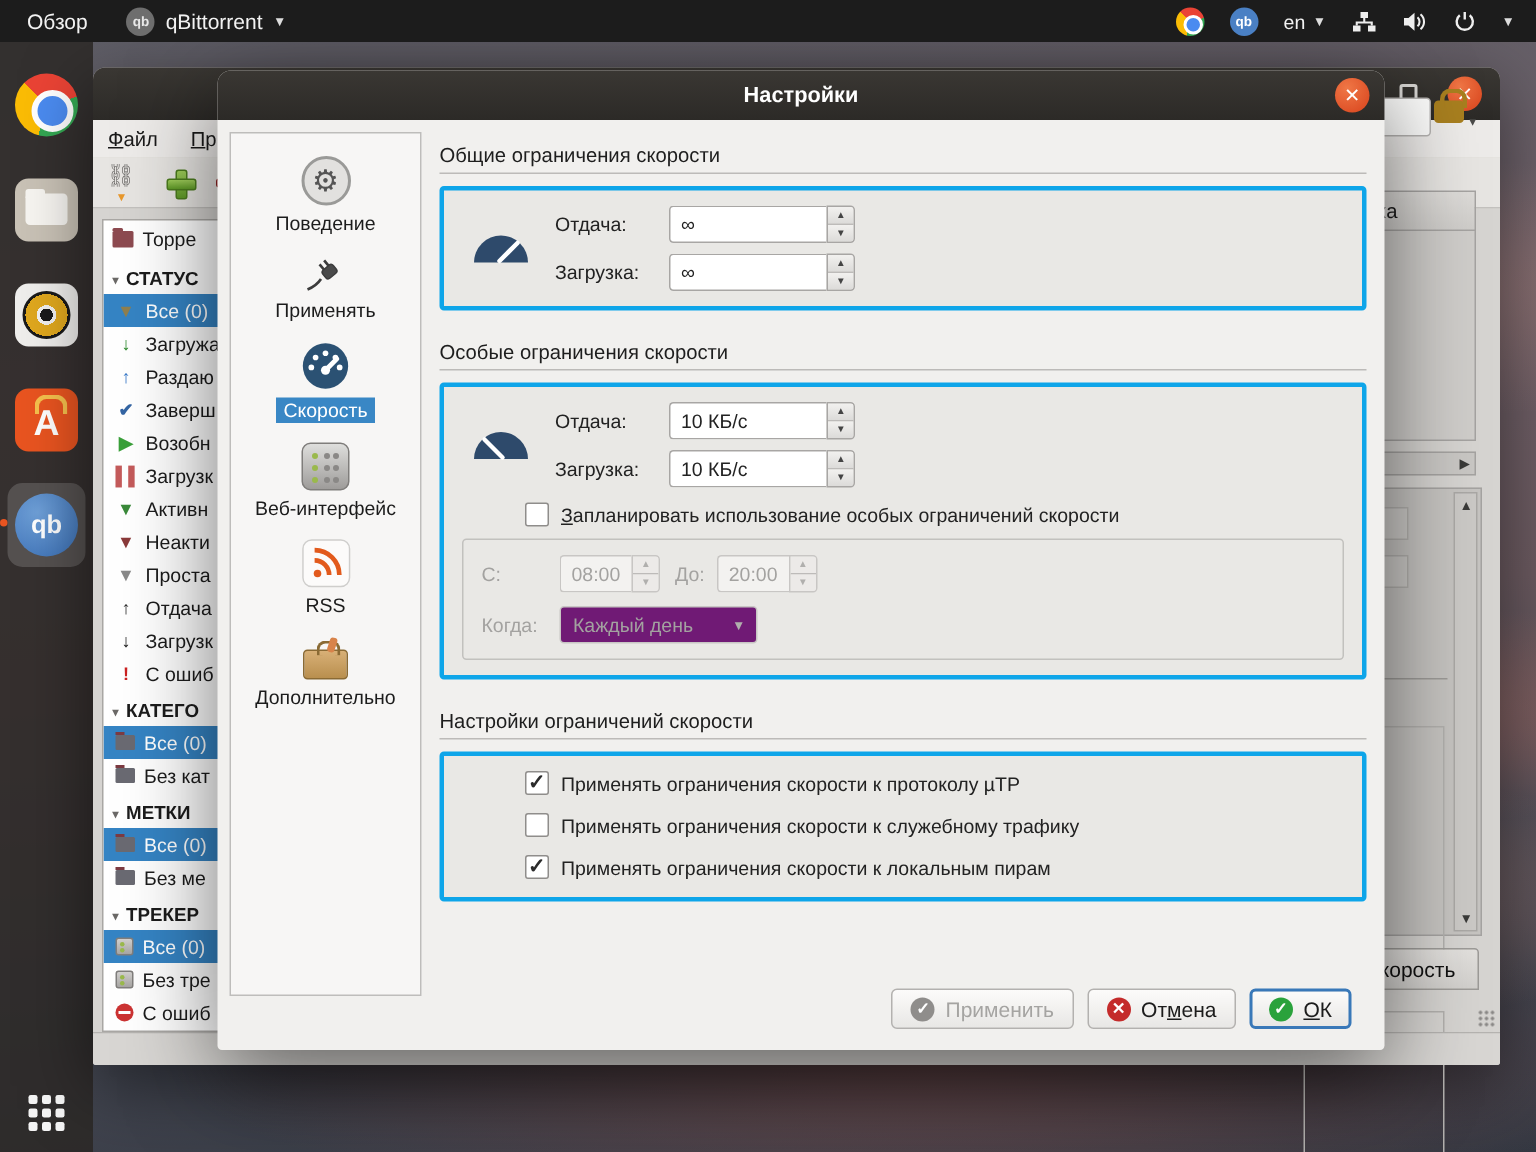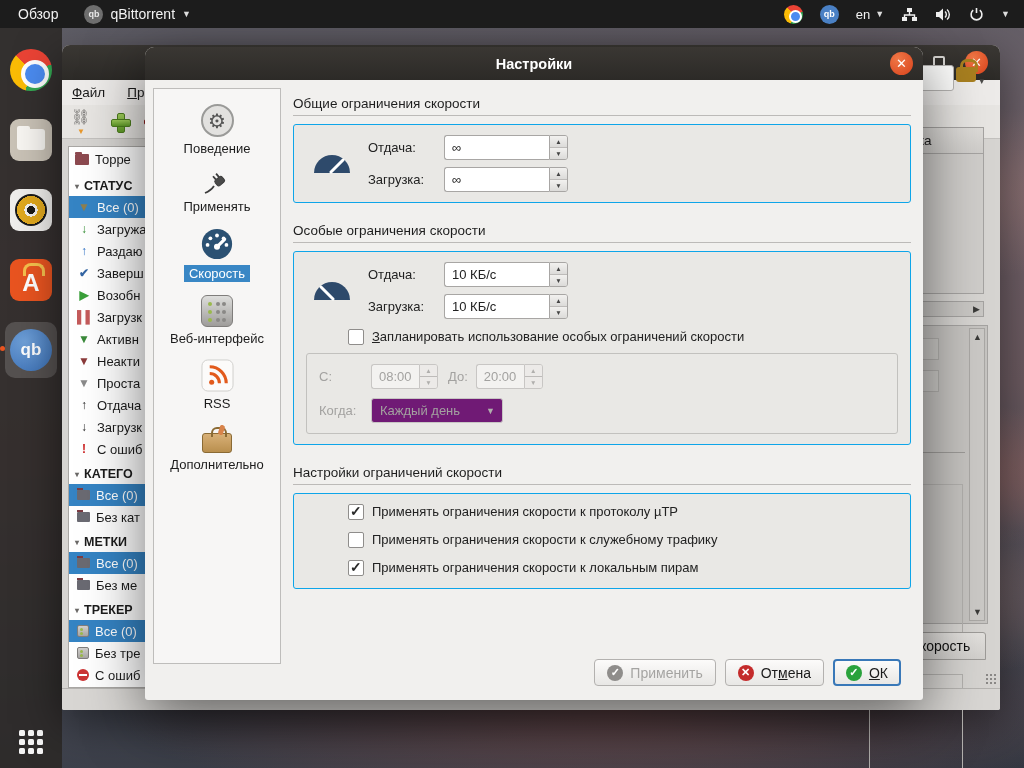--- a/index.html
+++ b/index.html
@@ -181,37 +181,37 @@
     8px 8px 0 #8a8886, 14px 8px 0 #8a8886, 8px 16px 0 #8a8886, 14px 16px 0 #8a8886; }
   .ic-toolbox { width:30px; height:20px; background:linear-gradient(#d8b077,#b98f4e); border:1px solid #8a6a34;
     border-radius:3px; position:relative; margin-top:9px; }
   .ic-toolbox::before { content:""; position:absolute; left:8px; top:-7px; width:12px; height:8px;
     border:2px solid #8a6a34; border-bottom:none; border-radius:6px 6px 0 0; }
   .ic-toolbox::after { content:""; position:absolute; left:16px; top:-9px; width:5px; height:10px;
     background:#d8834a; border-radius:2px; transform:rotate(18deg); }
 
   .dlg-content { flex:1; padding:2px 2px 0 12px; display:flex; flex-direction:column; font-size:13px; color:#222; }
   .sec-title { font-size:13.5px; color:#1e1e1e; padding:6px 0 4px 0; border-bottom:1px solid #bcbab8; }
-  .grp { background:#e9e8e5; border:1px solid #0ea5e9; border-radius:3px; margin-top:8px; padding:10px 12px; }
+  .grp { background:#e9e8e5; border:3px solid #0ea5e9; border-radius:3px; margin-top:8px; padding:10px 12px; }
   .limit-grid { display:flex; align-items:center; gap:10px; }
   .gauge-col { width:52px; display:flex; justify-content:center; }
   .half-gauge { width:40px; height:21px; position:relative; }
   .half-gauge svg { display:block; }
   .rows-col { display:flex; flex-direction:column; gap:7px; }
   .lim-row { display:flex; align-items:center; }
   .lim-label { width:76px; }
   .spin { display:flex; height:25px; }
   .spin .val { width:105px; background:#fff; border:1px solid #a8a6a4; border-right:none;
     border-radius:3px 0 0 3px; display:flex; align-items:center; padding-left:7px; font-size:13px; }
   .spin .btns { width:19px; display:flex; flex-direction:column; border:1px solid #a8a6a4; border-radius:0 3px 3px 0;
     overflow:hidden; }
   .spin .btns span { flex:1; background:linear-gradient(#f2f1ef,#dcdbd9); font-size:6.5px; color:#444;
     display:flex; align-items:center; justify-content:center; }
   .spin .btns span:first-child { border-bottom:1px solid #bdbbb9; }
-  .cb-row { display:flex; gap:8px; margin:10px 0 2px 2px;padding-left:40px; }
+  .cb-row { display:flex; align-items:center; gap:8px; margin:10px 0 2px 2px;padding-left:40px; }
   .cbx { width:16px; height:16px; background:#fff; border:1px solid #8f8d8b; border-radius:2px;
     position:relative; flex:0 0 auto; }
   .cbx.checked::after { content:"✓"; position:absolute; left:1px; top:-2px; font-size:14px; font-weight:bold; color:#2b2b2b; }
   .sched-box { border:1px solid #c2c1be; border-radius:3px; margin-top:8px; padding:10px 12px; color:#a3a2a0; }
   .sched-row { display:flex; align-items:center; margin-bottom:9px; }
   .sched-row:last-child { margin-bottom:0; }
   .sched-label { width:52px; }
   .spin.dis .val { background:#f3f2f0; border-color:#c8c6c4; color:#a3a2a0; width:48px; }
   .spin.dis .btns { border-color:#c8c6c4; }
   .spin.dis .btns span { background:#eceae8; color:#b0afad; }

